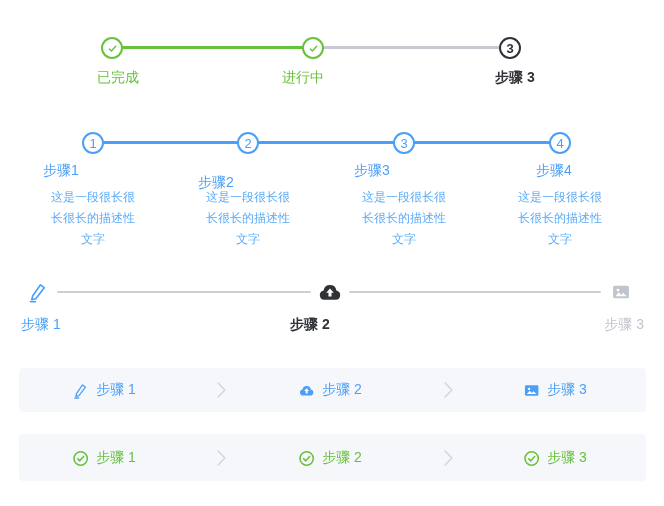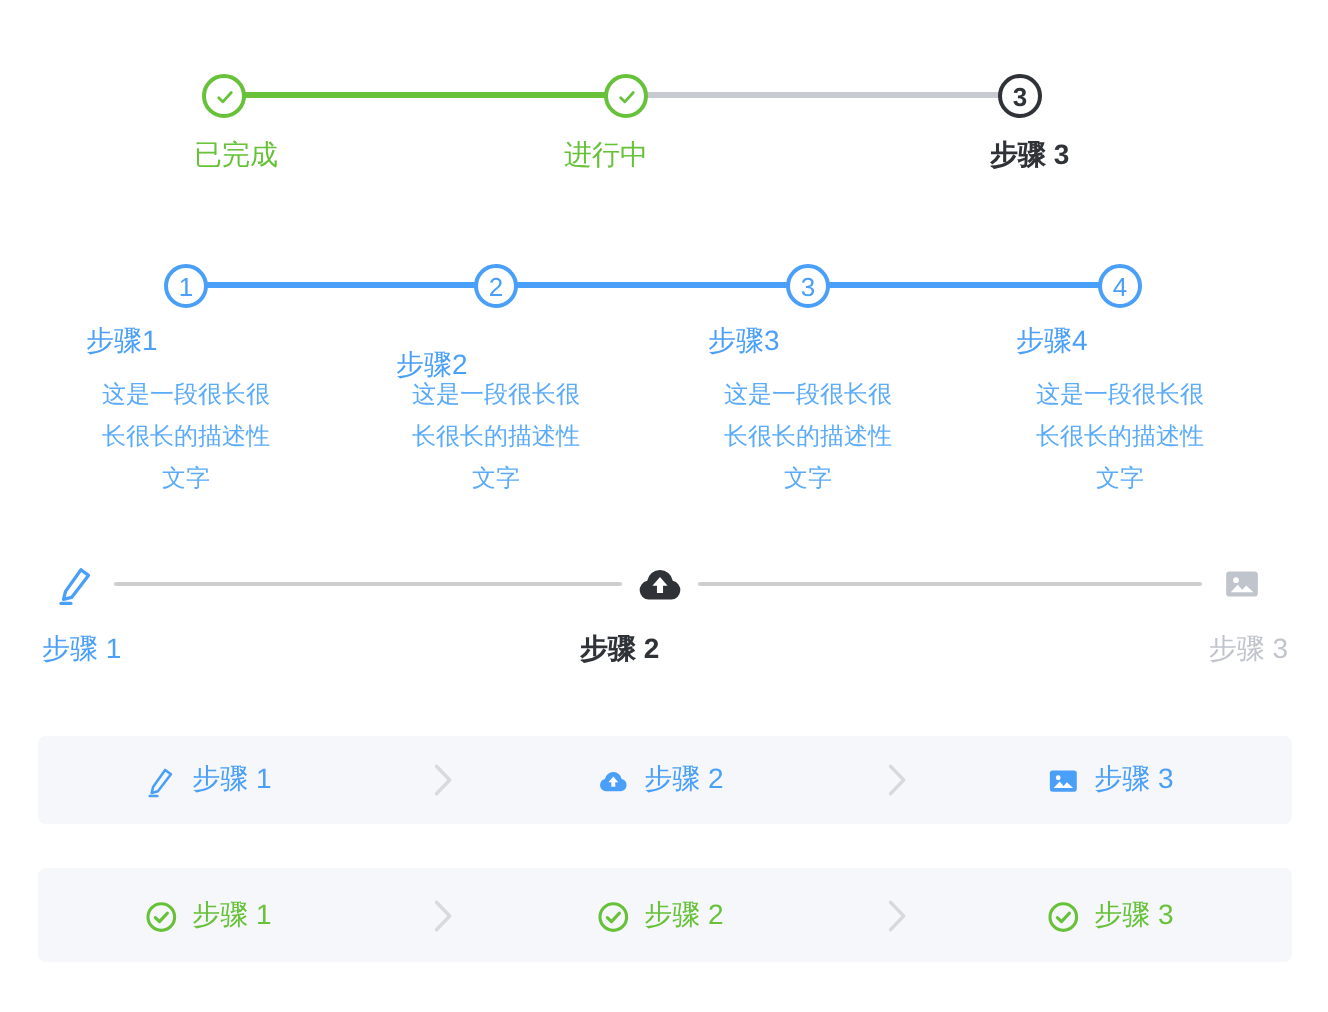--- a/index.html
+++ b/index.html
@@ -73,21 +73,21 @@
     <div class="circle c-blue" style="left:393px;top:132px">
       <span>3</span>
     </div>
     <div class="circle c-blue" style="left:549px;top:132px">
       <span>4</span>
     </div>
 
     <div class="lbl blue ctr" style="left:43px;top:162px;width:100px">步骤1</div>
     <div class="lbl blue ctr" style="left:198px;top:174px;width:100px">步骤2</div>
     <div class="lbl blue ctr" style="left:354px;top:162px;width:100px">步骤3</div>
-    <div class="lbl blue ctr" style="left:508px;top:162px;width:100px">步骤4</div>
+    <div class="lbl blue ctr" style="left:536px;top:162px;width:100px">步骤4</div>
 
     <div class="desc" style="left:50px;top:187px;width:86px">这是一段很长很长很长的描述性文字</div>
     <div class="desc" style="left:205px;top:187px;width:86px">这是一段很长很长很长的描述性文字</div>
     <div class="desc" style="left:361px;top:187px;width:86px">这是一段很长很长很长的描述性文字</div>
     <div class="desc" style="left:517px;top:187px;width:86px">这是一段很长很长很长的描述性文字</div>
   </section>
 
   <section>
     <span class="icon abs-icon blue" style="left:27px;top:281px;width:22px;height:22px">
         <svg viewBox="0 0 24 24" fill="none" stroke="currentColor" stroke-width="1.8" stroke-linecap="round" stroke-linejoin="round">

